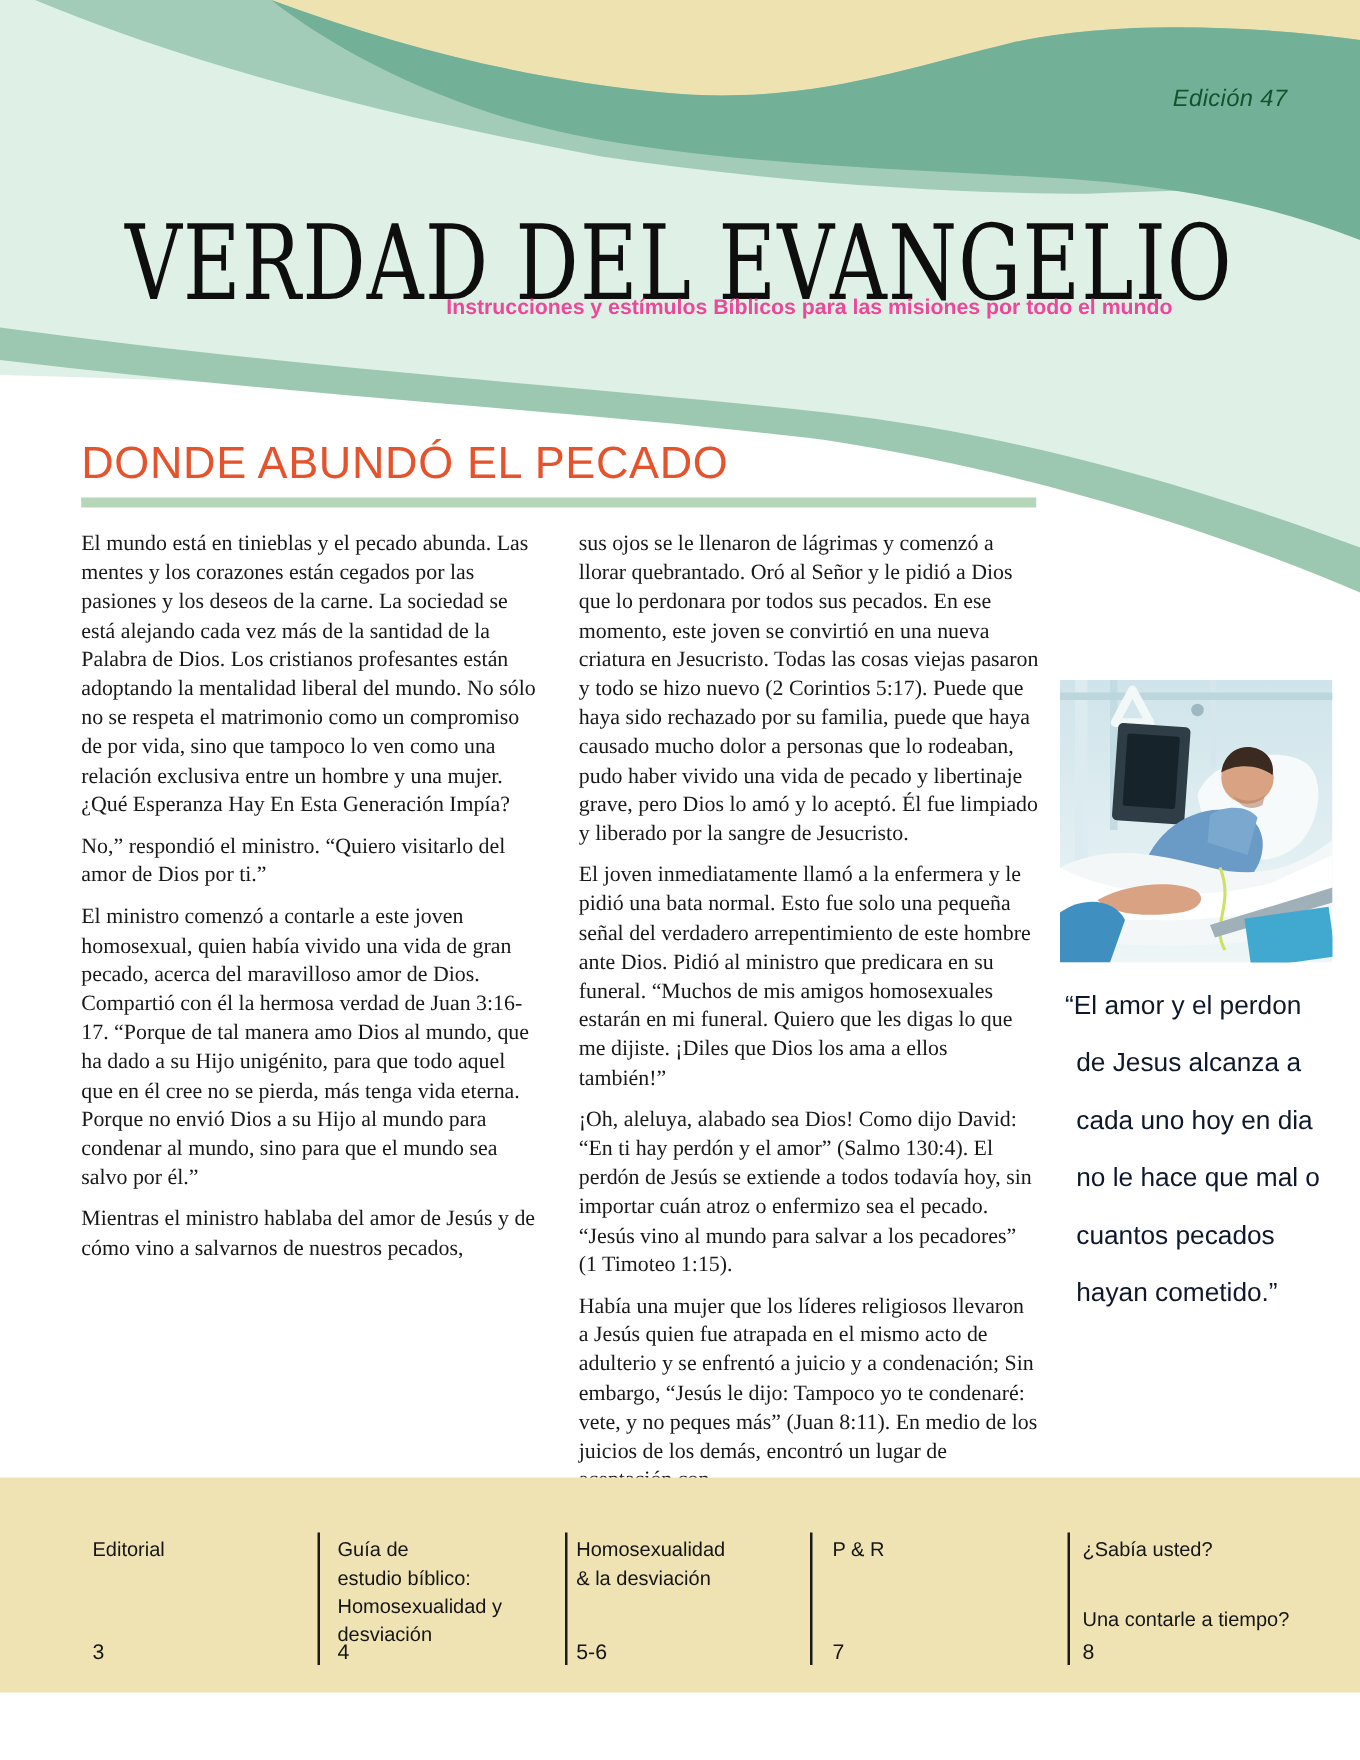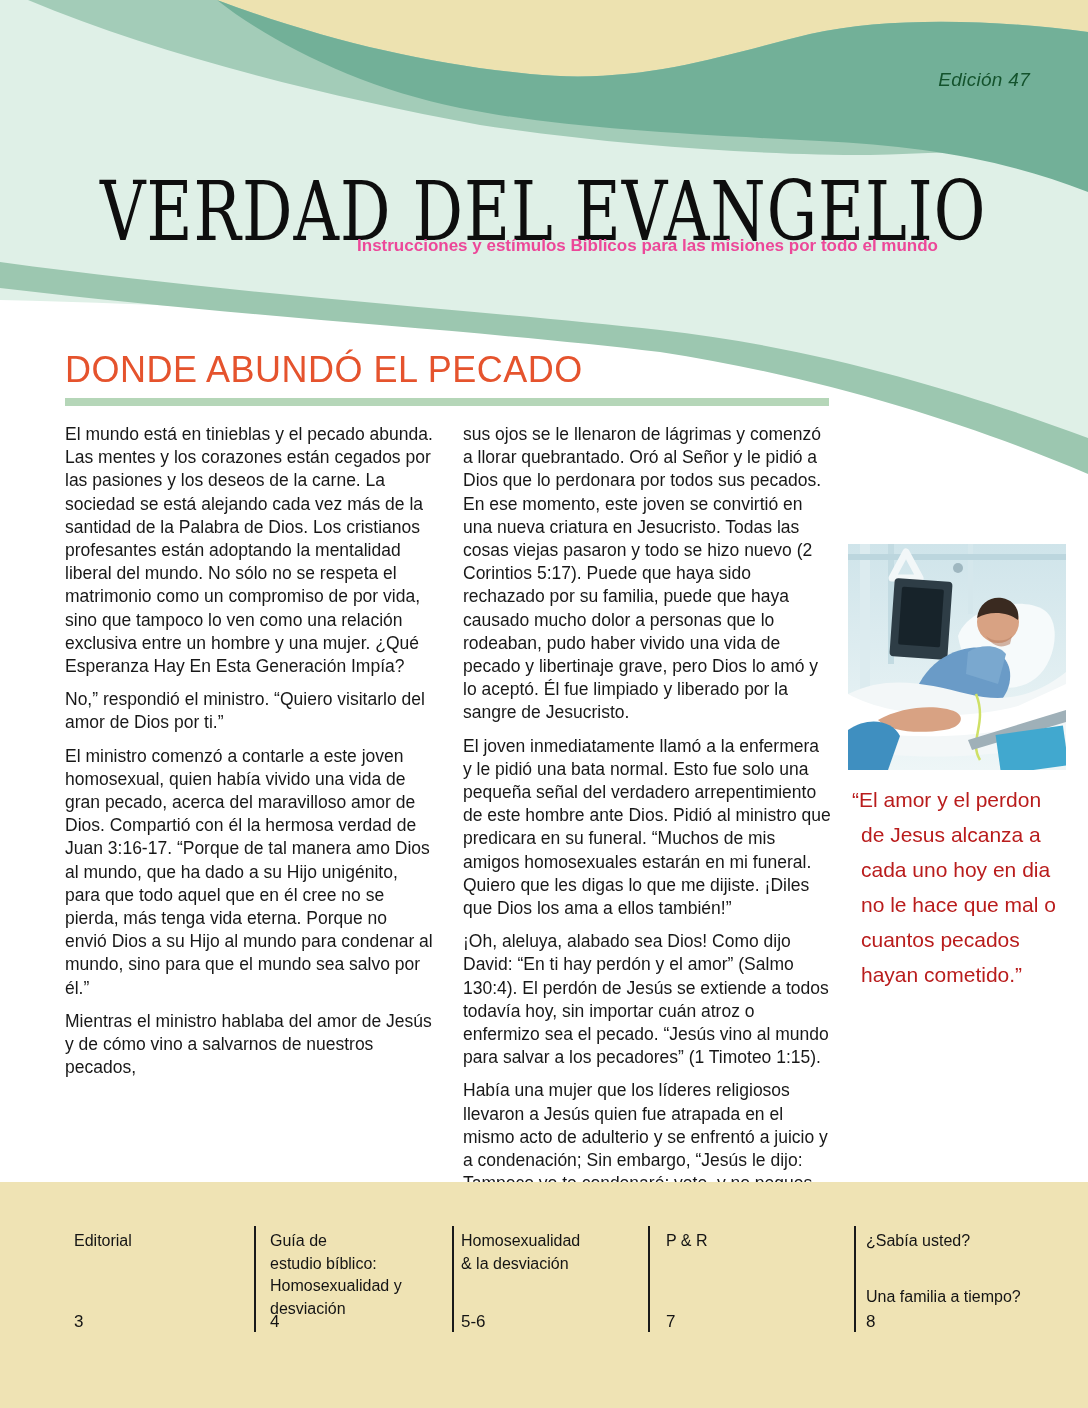--- a/index.html
+++ b/index.html
@@ -8,28 +8,28 @@
   .hdr-svg{position:absolute;left:0;top:0;}
   .edition{position:absolute;top:69px;right:58px;color:#14532d;font-size:19px;letter-spacing:.3px;font-style:italic;}
   .mast-title{position:absolute;left:100px;top:163px;width:860px;color:#0e0e0e;
       font-family:"DejaVu Serif","Liberation Serif",serif;font-size:63px;letter-spacing:1px;
       transform:scaleY(1.32);transform-origin:left top;white-space:nowrap;}
   .mast-sub{position:absolute;left:300px;top:236px;width:638px;text-align:right;
       font-size:17px;color:#ec4899;font-weight:bold;}
   .headline{position:absolute;left:65px;top:349px;font-size:36px;color:#E5532D;letter-spacing:.5px;}
   .rule{position:absolute;left:65px;top:398px;width:764px;height:8px;background:#B5D6B8;}
   .cols{position:absolute;left:65px;top:423px;width:766px;display:flex;gap:30px;
-      font-family:Liberation Sans, sans-serif;font-size:17.5px;line-height:23.2px;color:#181818;}
+      font-family:Liberation Serif, serif;font-size:17.5px;line-height:23.2px;color:#181818;}
   .col{width:368px;}
   .col p{margin:0 0 10px 0;}
   .cont{font-style:italic;text-align:right;font-size:15.5px;margin-top:-2px;}
   .photo{position:absolute;left:848px;top:544px;width:218px;height:226px;}
-  .quote{position:absolute;left:852px;top:782px;width:208px;color:#b91c1c;
-      font-size:21px;line-height:35px;text-indent:-9px;padding-left:9px;}
-  .footer{position:absolute;left:0;top:1182px;width:1088px;height:226px;background:#EFE3B4;}
+  .quote{position:absolute;left:852px;top:782px;width:208px;color:#0f172a;
+      font-size:21px;line-height:46px;text-indent:-9px;padding-left:9px;}
+  .footer{position:absolute;left:0;top:1182px;width:1088px;height:172px;background:#EFE3B4;}
   .toc-label{position:absolute;font-size:16px;line-height:22.5px;color:#141414;white-space:pre-line;}
   .toc-num{position:absolute;font-size:17px;color:#141414;}
   .toc-div{position:absolute;width:2px;height:106px;top:44px;background:#1a1a1a;}
 </style>
 </head>
 <body>
 
 <div class="page">
 
   <svg class="hdr-svg" width="1088" height="480" viewBox="0 0 1088 480">
@@ -121,17 +121,17 @@
     <div class="toc-num" style="left:270px;top:130px">4</div>
 
     <div class="toc-label" style="left:461px;top:48px">Homosexualidad
 &amp; la desviación</div>
     <div class="toc-num" style="left:461px;top:130px">5-6</div>
 
     <div class="toc-label" style="left:666px;top:48px">P &amp; R</div>
     <div class="toc-num" style="left:666px;top:130px">7</div>
 
     <div class="toc-label" style="left:866px;top:48px">¿Sabía usted?</div>
-    <div class="toc-label" style="left:866px;top:104px">Una familia a tiempo?</div>
+    <div class="toc-label" style="left:866px;top:104px">Una contarle a tiempo?</div>
     <div class="toc-num" style="left:866px;top:130px">8</div>
   </div>
 
 </div>
 
 </body></html>

